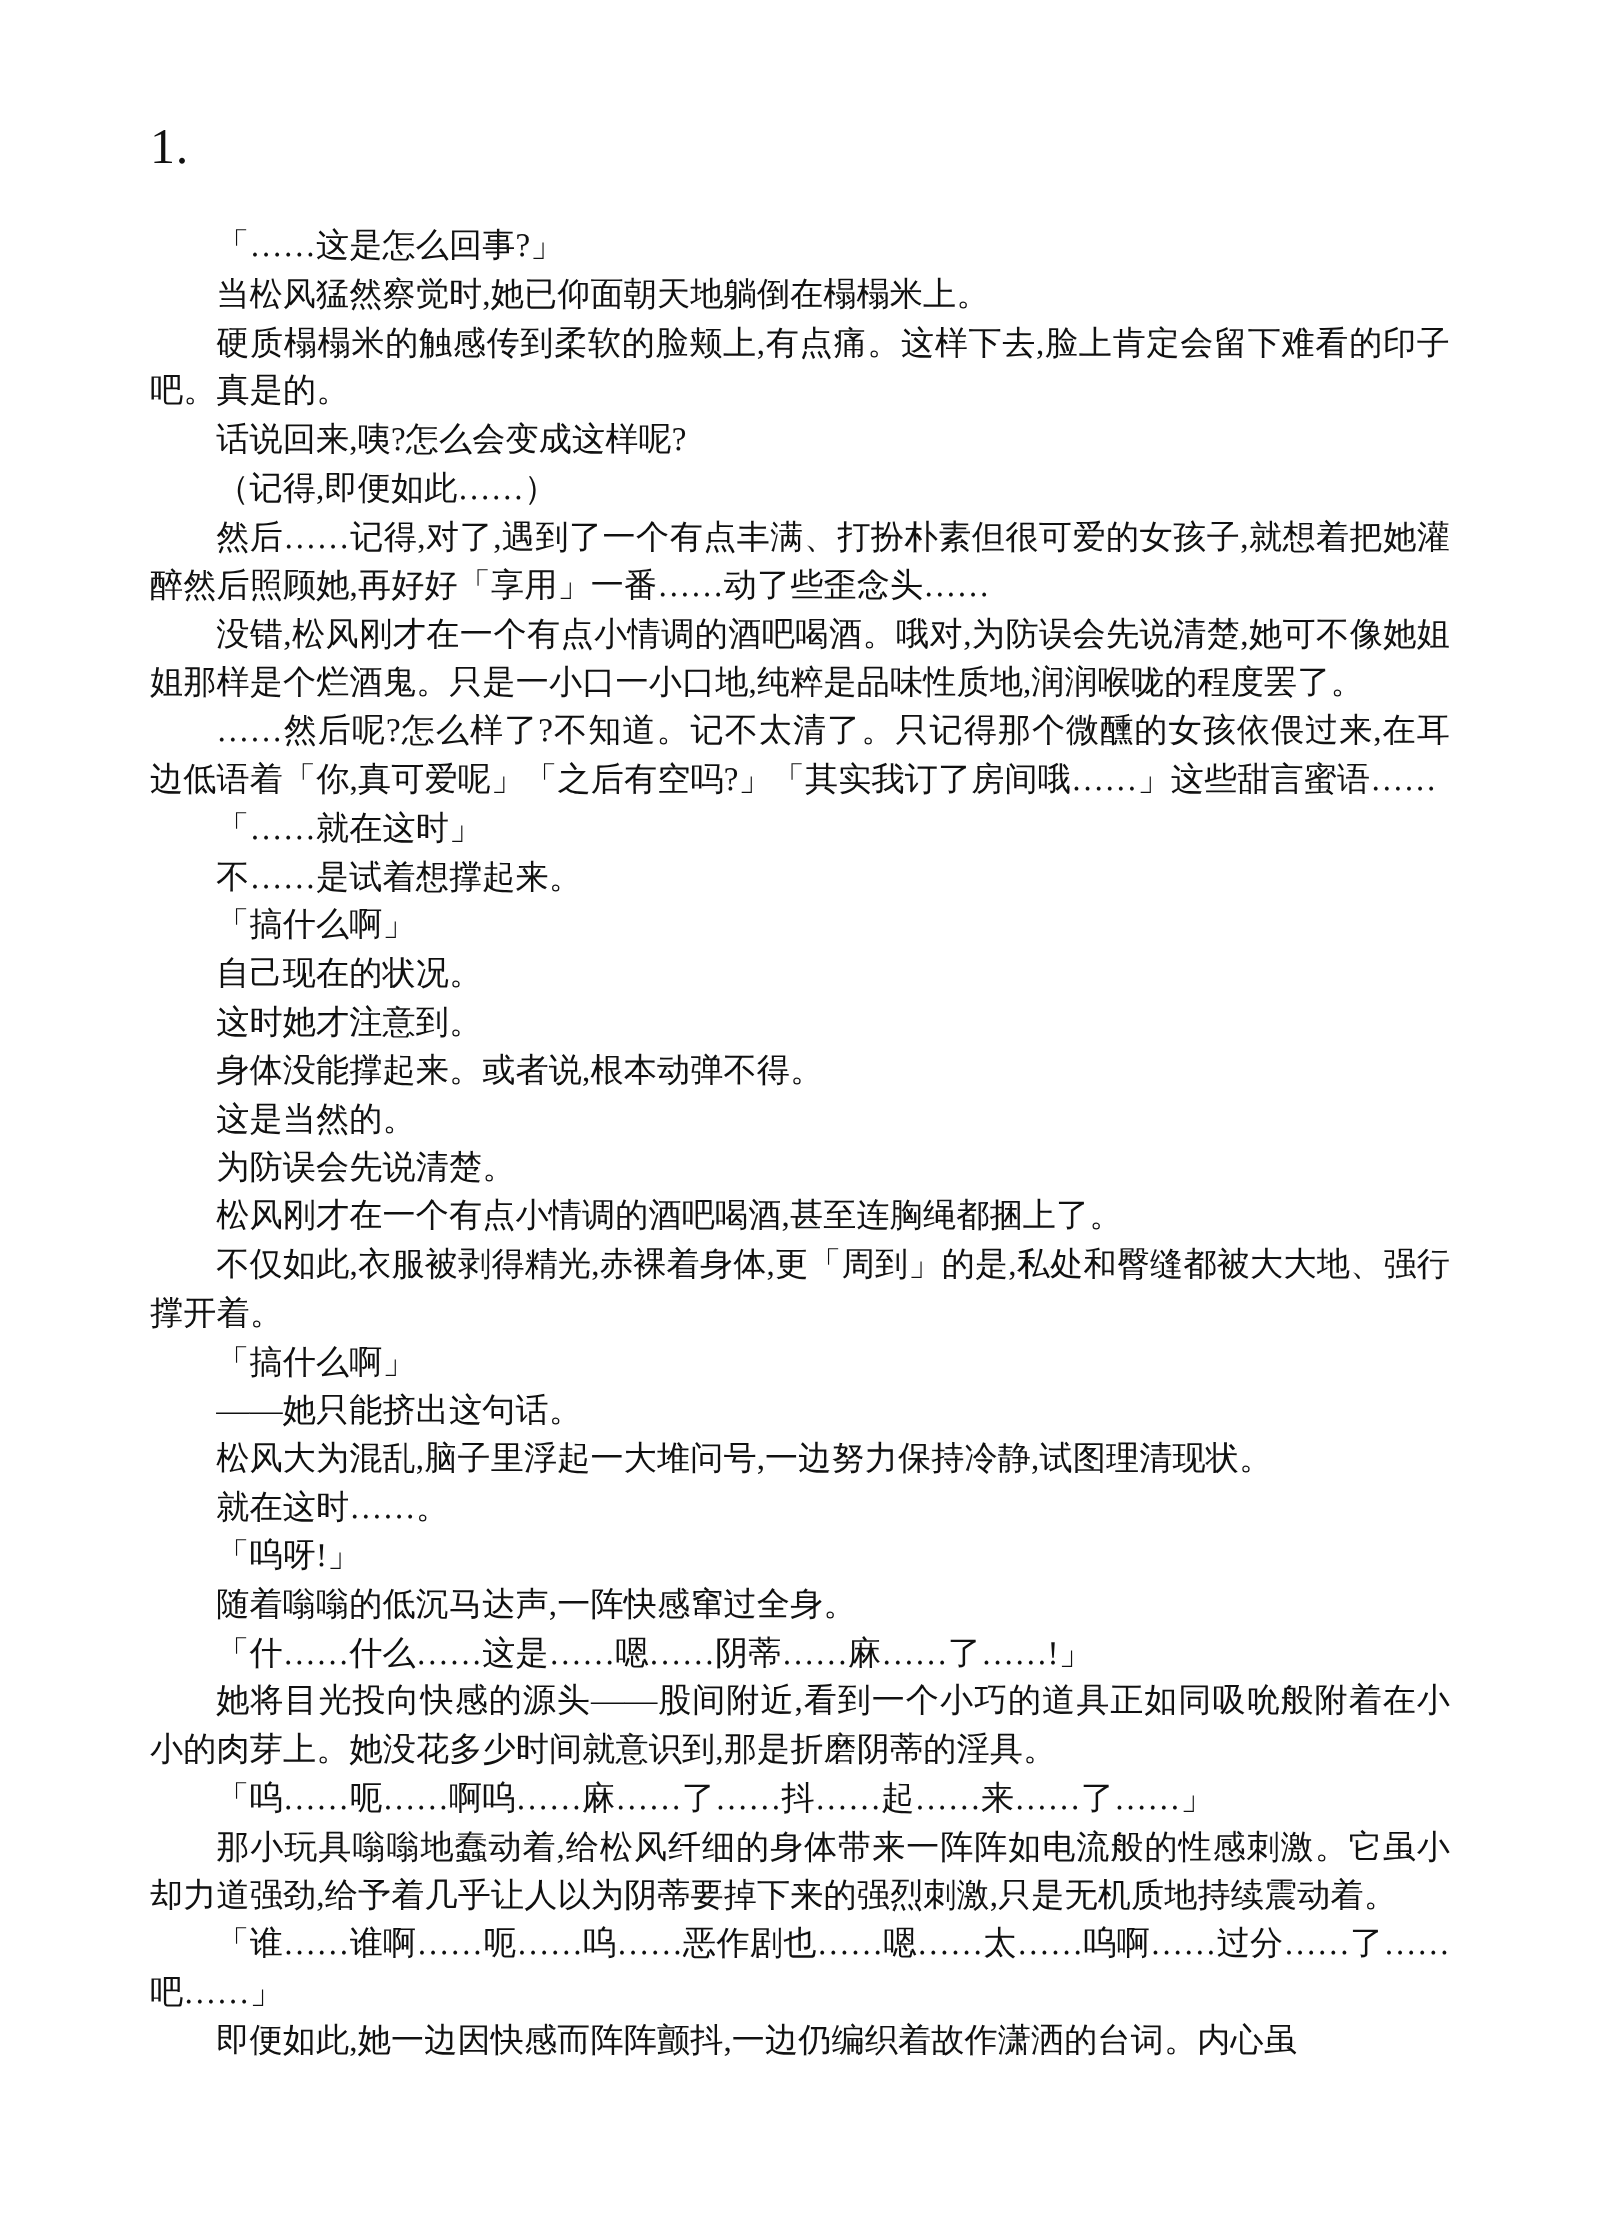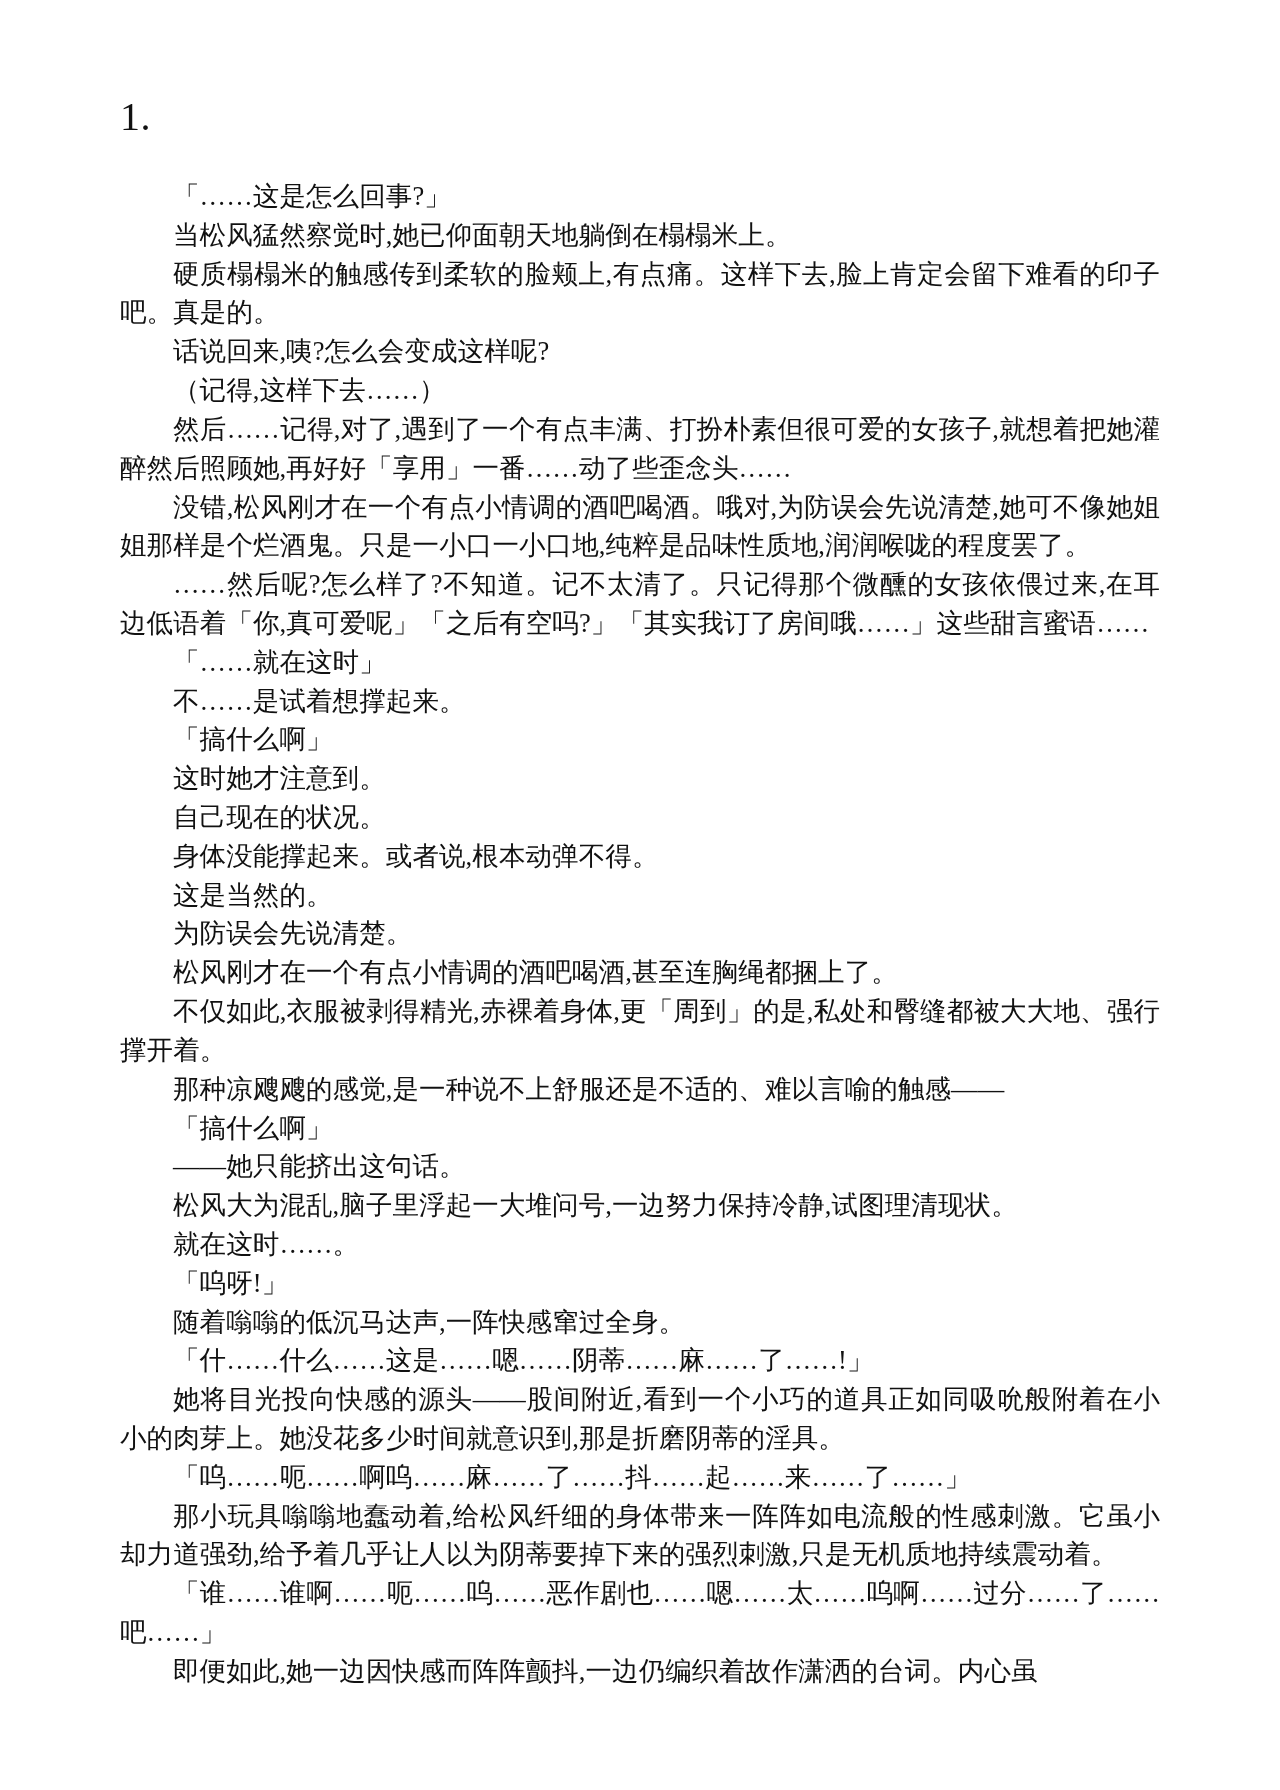--- a/index.html
+++ b/index.html
@@ -45,35 +45,34 @@
 </head>
 <body>
 
 <div class="page">
   <h1 class="chapter-number">1.</h1>
   <div class="body-text">
     <p>「……这是怎么回事?」</p>
     <p>当松风猛然察觉时,她已仰面朝天地躺倒在榻榻米上。</p>
     <p>硬质榻榻米的触感传到柔软的脸颊上,有点痛。这样下去,脸上肯定会留下难看的印子吧。真是的。</p>
     <p>话说回来,咦?怎么会变成这样呢?</p>
-    <p>（记得,这样下去……）</p>
+    <p>（记得,即便如此……）</p>
     <p>然后……记得,对了,遇到了一个有点丰满、打扮朴素但很可爱的女孩子,就想着把她灌醉然后照顾她,再好好「享用」一番……动了些歪念头……</p>
     <p>没错,松风刚才在一个有点小情调的酒吧喝酒。哦对,为防误会先说清楚,她可不像她姐姐那样是个烂酒鬼。只是一小口一小口地,纯粹是品味性质地,润润喉咙的程度罢了。</p>
     <p>……然后呢?怎么样了?不知道。记不太清了。只记得那个微醺的女孩依偎过来,在耳边低语着「你,真可爱呢」「之后有空吗?」「其实我订了房间哦……」这些甜言蜜语……</p>
     <p>「……就在这时」</p>
     <p>不……是试着想撑起来。</p>
     <p>「搞什么啊」</p>
+    <p>自己现在的状况。</p>
     <p>这时她才注意到。</p>
-    <p>自己现在的状况。</p>
     <p>身体没能撑起来。或者说,根本动弹不得。</p>
     <p>这是当然的。</p>
     <p>为防误会先说清楚。</p>
     <p>松风刚才在一个有点小情调的酒吧喝酒,甚至连胸绳都捆上了。</p>
     <p>不仅如此,衣服被剥得精光,赤裸着身体,更「周到」的是,私处和臀缝都被大大地、强行撑开着。</p>
-    <p>那种凉飕飕的感觉,是一种说不上舒服还是不适的、难以言喻的触感——</p>
     <p>「搞什么啊」</p>
     <p>——她只能挤出这句话。</p>
     <p>松风大为混乱,脑子里浮起一大堆问号,一边努力保持冷静,试图理清现状。</p>
     <p>就在这时……。</p>
     <p>「呜呀!」</p>
     <p>随着嗡嗡的低沉马达声,一阵快感窜过全身。</p>
     <p>「什……什么……这是……嗯……阴蒂……麻……了……!」</p>
     <p>她将目光投向快感的源头——股间附近,看到一个小巧的道具正如同吸吮般附着在小小的肉芽上。她没花多少时间就意识到,那是折磨阴蒂的淫具。</p>
     <p>「呜……呃……啊呜……麻……了……抖……起……来……了……」</p>
     <p>那小玩具嗡嗡地蠢动着,给松风纤细的身体带来一阵阵如电流般的性感刺激。它虽小却力道强劲,给予着几乎让人以为阴蒂要掉下来的强烈刺激,只是无机质地持续震动着。</p>

